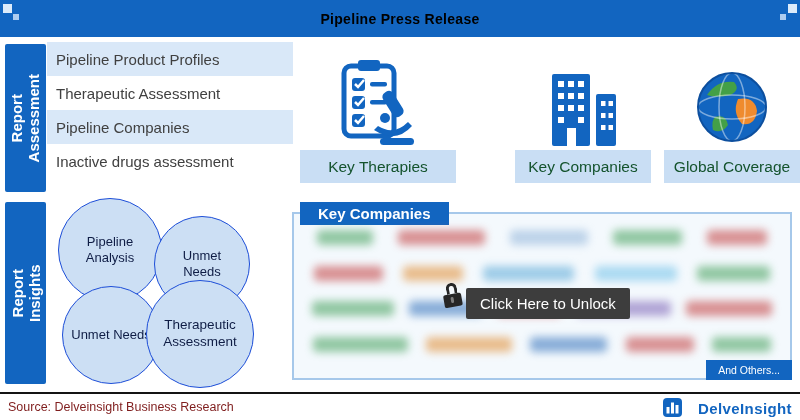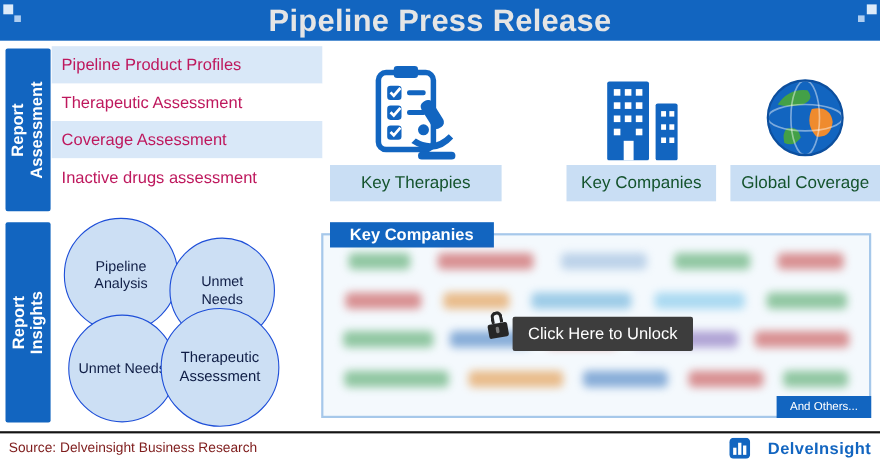--- a/index.html
+++ b/index.html
@@ -2,34 +2,34 @@
 <html><head>
 <meta charset="utf-8">
 <style>
   html,body{margin:0;padding:0;background:#fff;}
   .page{position:relative;width:800px;height:420px;overflow:hidden;background:#fff;
         font-family:"Liberation Sans",sans-serif;}
 
   
   .header{position:absolute;left:0;top:0;width:800px;height:37px;background:#1265c0;
           display:flex;align-items:center;justify-content:center;}
-  .header-title{color:#e5e5e5;font-size:28px;font-weight:600;letter-spacing:.3px;}
+  .header-title{color:#000000;font-size:14px;font-weight:600;letter-spacing:.3px;}
   .sq{position:absolute;display:block;}
 
   
   .vtab{position:absolute;background:#1265c0;display:flex;align-items:center;justify-content:center;border-radius:2px;}
   .vtab-text{transform:rotate(-90deg);color:#fff;font-weight:700;font-size:15px;text-align:center;line-height:1.15;}
   .ra{left:5px;top:44px;width:41px;height:148px;}
   .ra .vtab-text{width:104px;}
   .ri{left:5px;top:202px;width:41px;height:182px;}
   .ri .vtab-text{width:76px;}
 
   
   .ra-list{position:absolute;left:47px;top:42px;width:246px;}
-  .ra-row{height:34px;display:flex;align-items:center;padding-left:9px;font-size:15px;color:#be185d;background:#fff;text-align:right;}
+  .ra-row{height:34px;display:flex;align-items:center;padding-left:9px;font-size:15px;color:#404040;background:#fff;text-align:right;}
   .ra-row.alt{background:#d9e8f8;}
 
   
   .card{position:absolute;top:44px;}
   .card-icon{height:102px;display:flex;align-items:flex-end;justify-content:center;padding-bottom:4px;}
   .card-label{height:33px;background:#c9def4;display:flex;align-items:center;justify-content:center;
               font-size:15.5px;color:#14532d;font-weight:500;}
 
   
   .venn{position:absolute;left:52px;top:198px;width:238px;height:192px;}
@@ -78,21 +78,21 @@
   <span class="sq" style="left:788px;top:4px;width:9px;height:9px;background:#dcebfa"></span>
   <span class="sq" style="left:780px;top:14px;width:6px;height:6px;background:#aecdf0"></span>
 
   <div class="vtab ra">
     <span class="vtab-text">Report Assessment</span>
   </div>
 
   <div class="ra-list">
     <div class="ra-row alt">Pipeline Product Profiles</div>
     <div class="ra-row">Therapeutic Assessment</div>
-    <div class="ra-row alt">Coverage Assessment</div>
+    <div class="ra-row alt">Pipeline Companies</div>
     <div class="ra-row">Inactive drugs assessment</div>
   </div>
 
   <div class="card" style="left:300px;width:156px">
     <div class="card-icon">
       <svg width="80" height="88" viewBox="0 0 80 88">
         <rect x="6" y="8" width="50" height="70" rx="7" fill="none" stroke="#1265c0" stroke-width="5"></rect>
         <rect x="20" y="2" width="22" height="11" rx="3" fill="#1265c0"></rect>
         <rect x="14" y="20" width="13" height="13" rx="3" fill="#1265c0"></rect>
         <path d="M17 26 l3 3 l6 -7" stroke="#fff" stroke-width="2.5" fill="none"></path>

